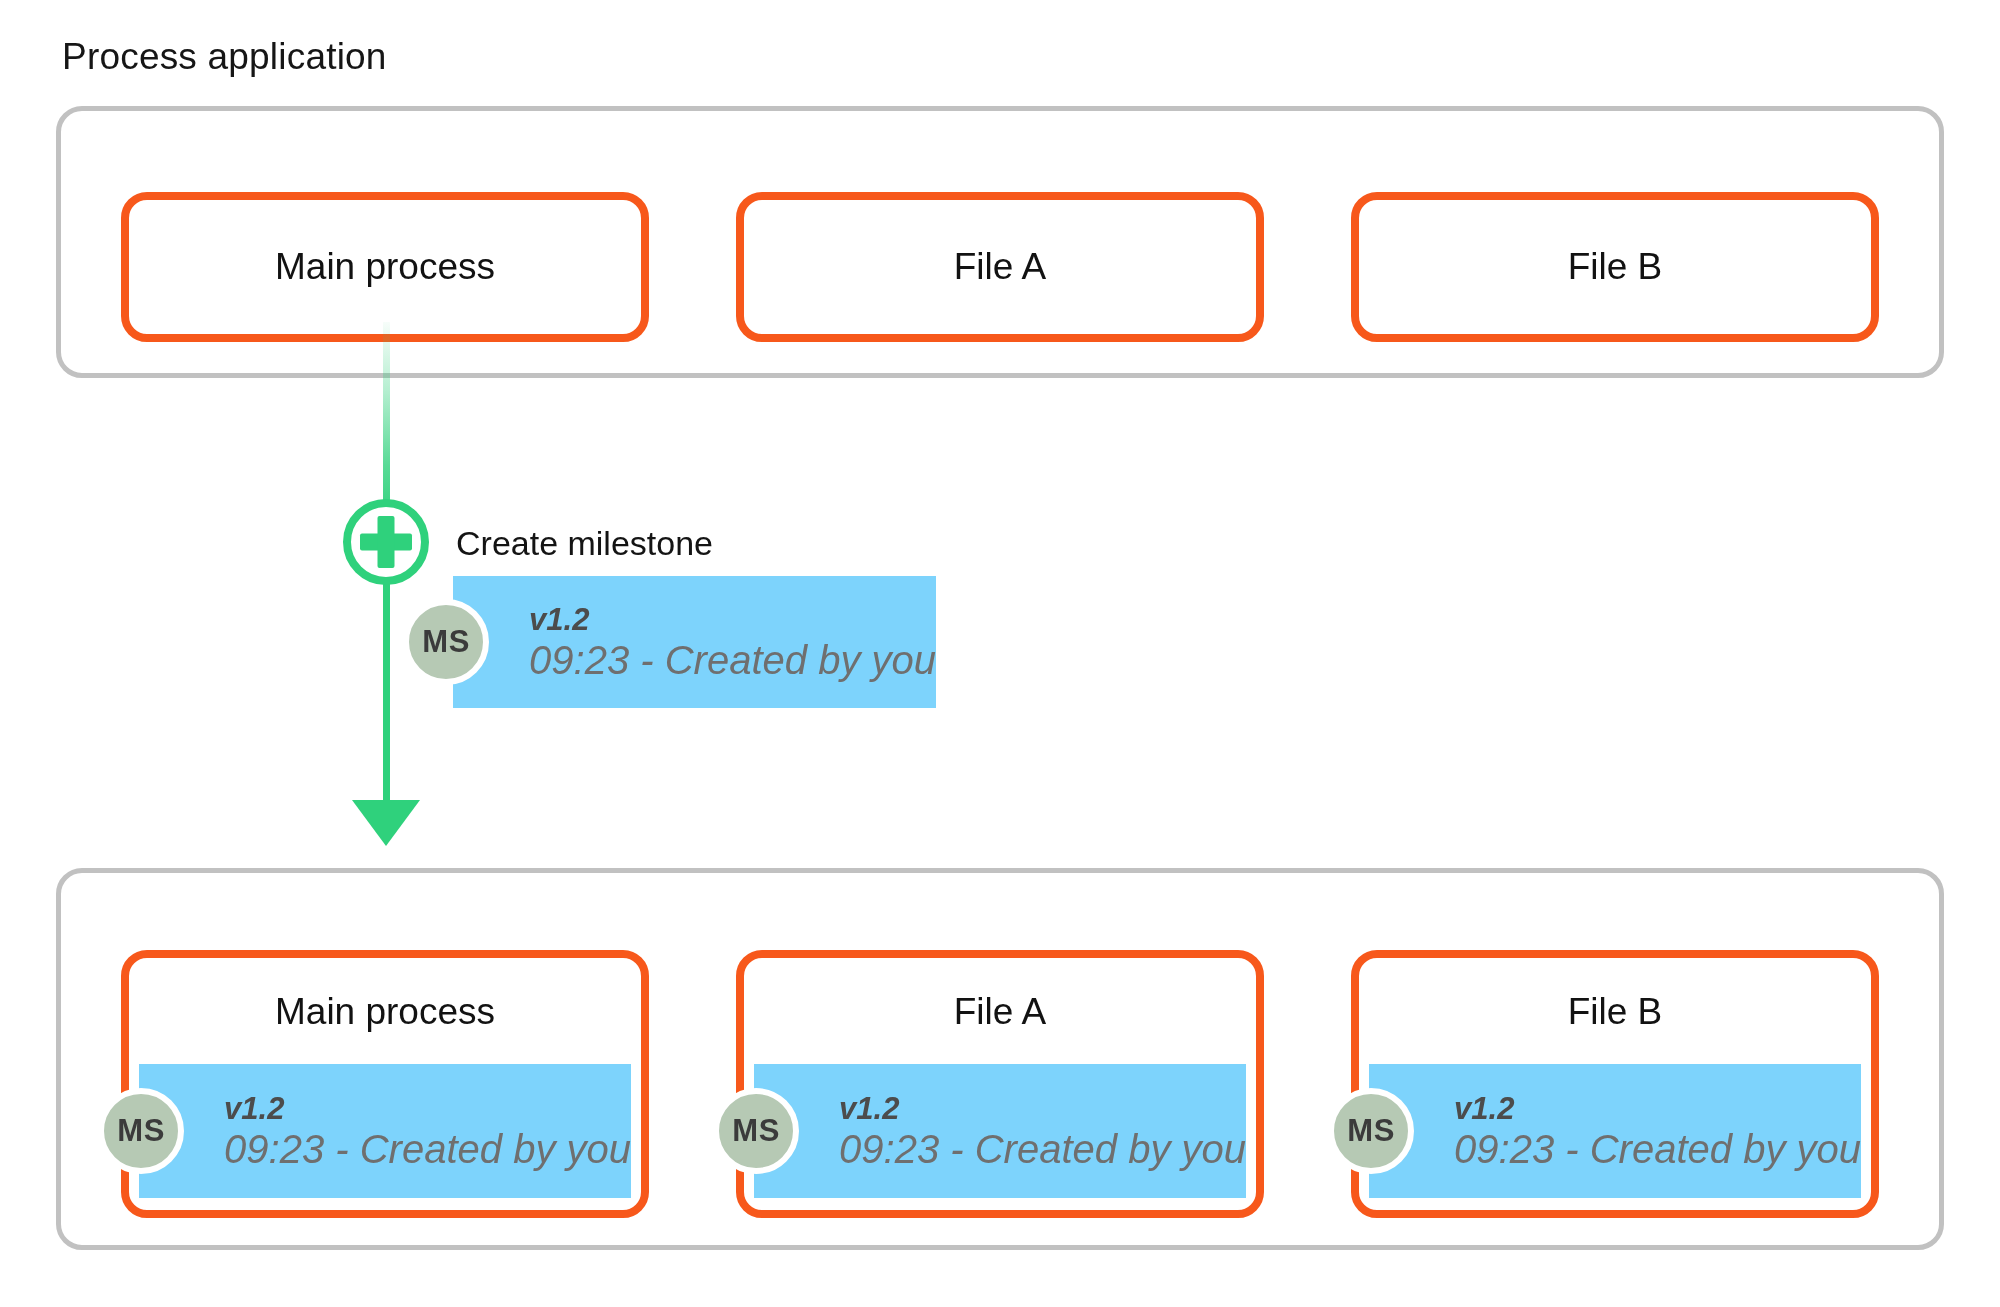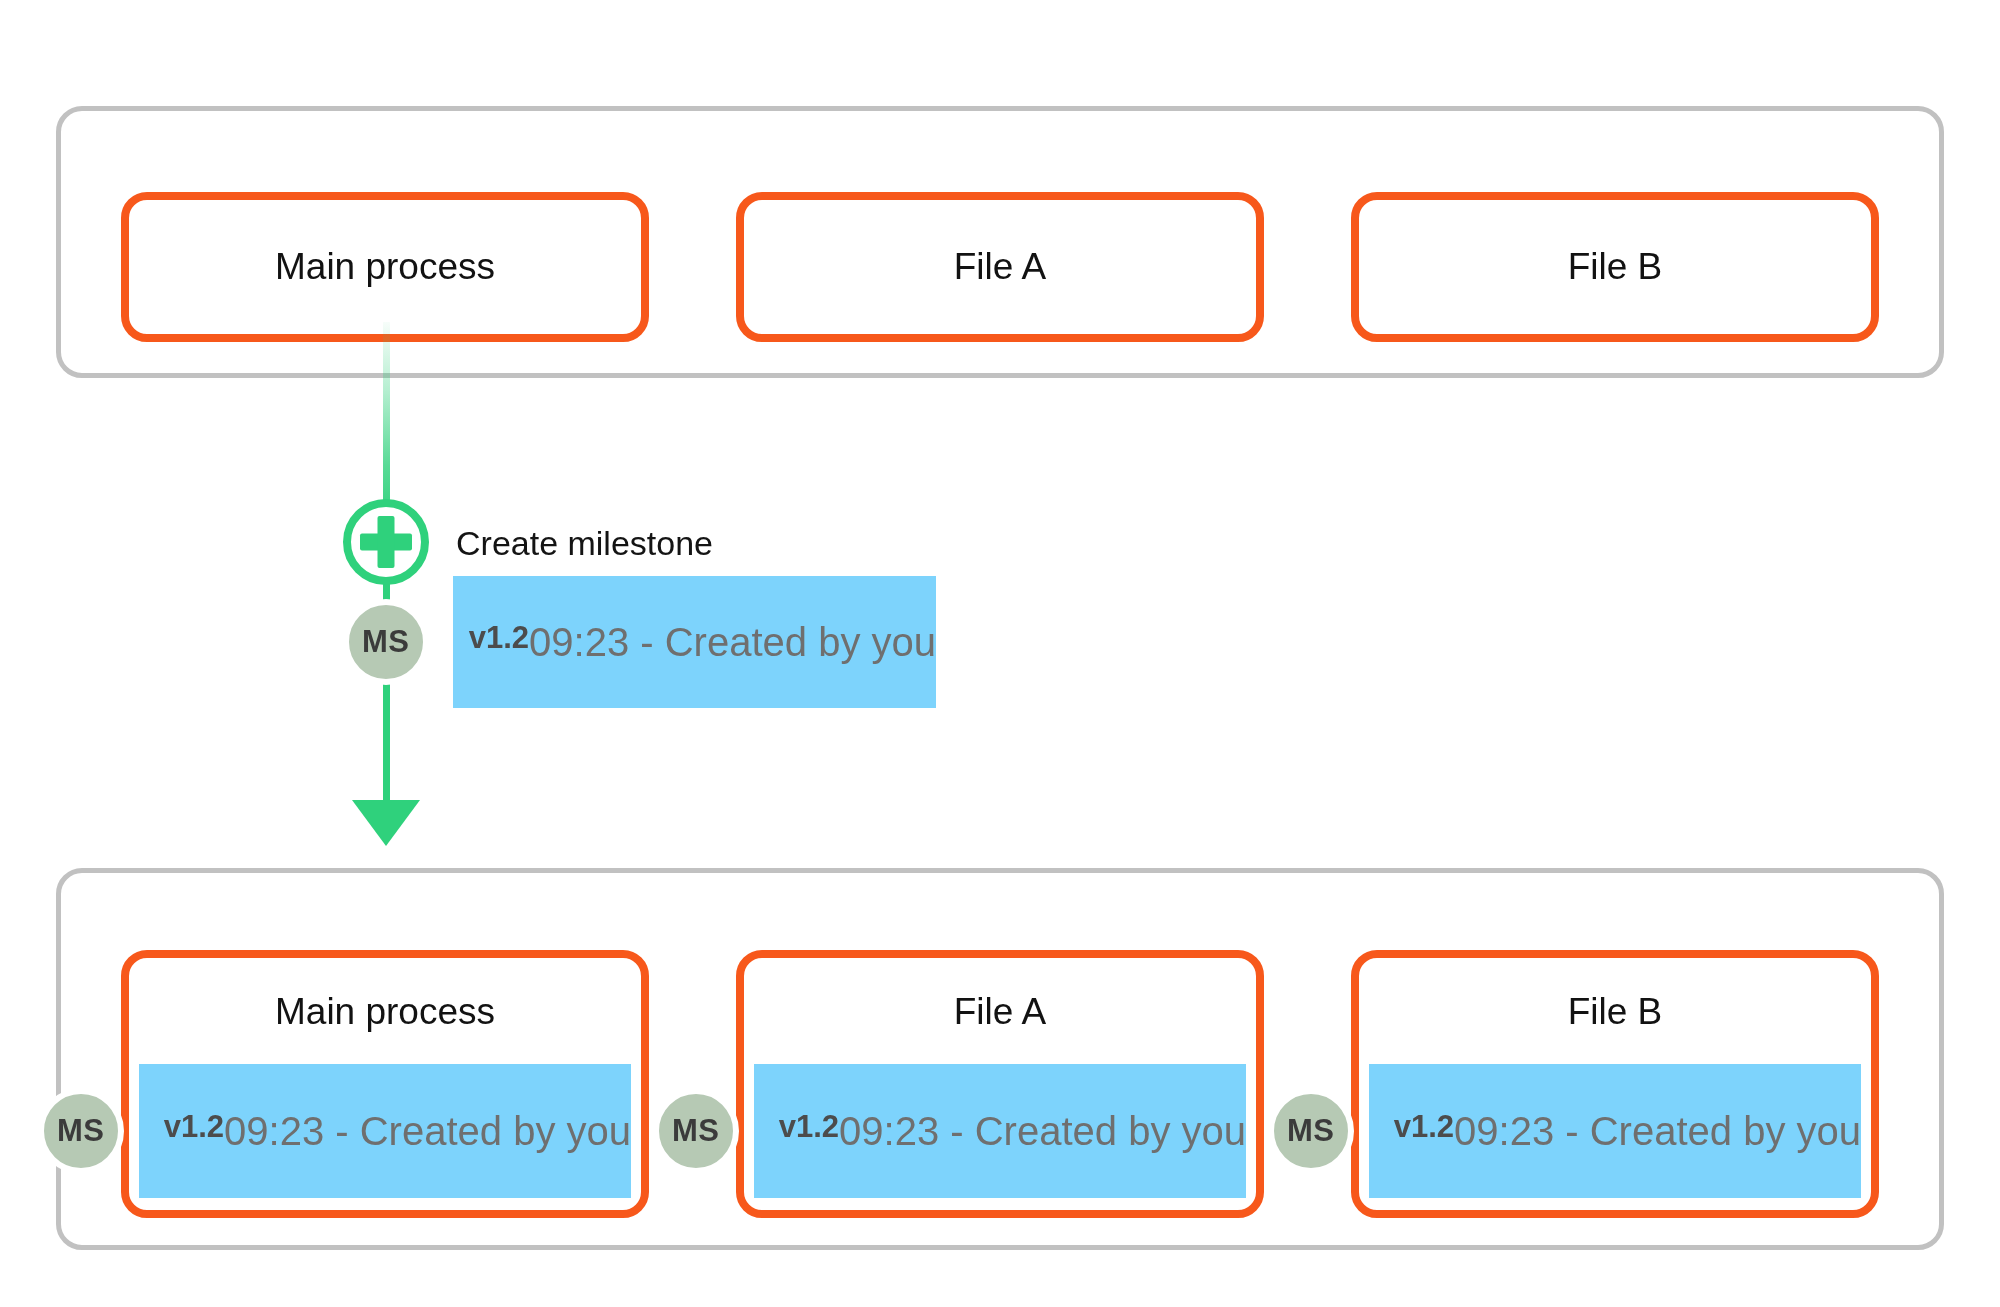--- a/index.html
+++ b/index.html
@@ -55,21 +55,21 @@
   .ms-card.standalone {
     position: absolute; left: 453px; top: 576px; width: 483px; height: 132px;
   }
   .avatar {
     flex: 0 0 auto;
     width: 86px; height: 86px; border-radius: 50%;
     background: #b6c9b4; border: 6px solid #ffffff;
     display: flex; align-items: center; justify-content: center;
     font-size: 31px; font-weight: 700; color: #3b3b3b; letter-spacing: 0.5px;
   }
-  .ms-text { display: flex; flex-direction: row; gap: 0; }
+  .ms-text { display: flex; flex-direction: column; gap: 0; font-style: italic; }
   .ms-version { font-size: 31px; font-weight: 700; color: #4c4c4c; }
   .ms-meta { font-size: 40px; font-weight: 400; color: #6f6f6f; white-space: nowrap; }
 
   
   .flow-line {
     position: absolute; left: 383px; top: 322px; width: 7px; height: 478px;
     background: linear-gradient(180deg,
       rgba(47,209,124,0.04) 0%,
       rgba(47,209,124,0.35) 14%,
       rgba(47,209,124,0.8) 30%,
@@ -98,20 +98,21 @@
   .flow-label {
     position: absolute; left: 456px; top: 524px;
     font-size: 34px; font-weight: 400; color: #141414;
   }
 </style>
 </head>
 <body>
 
 <div class="canvas">
 
+  <div class="page-title">Process application</div>
 
   <div class="group-container top">
     <div class="process-box">
       <span class="box-label">Main process</span>
     </div>
     <div class="process-box">
       <span class="box-label">File A</span>
     </div>
     <div class="process-box">
       <span class="box-label">File B</span>

